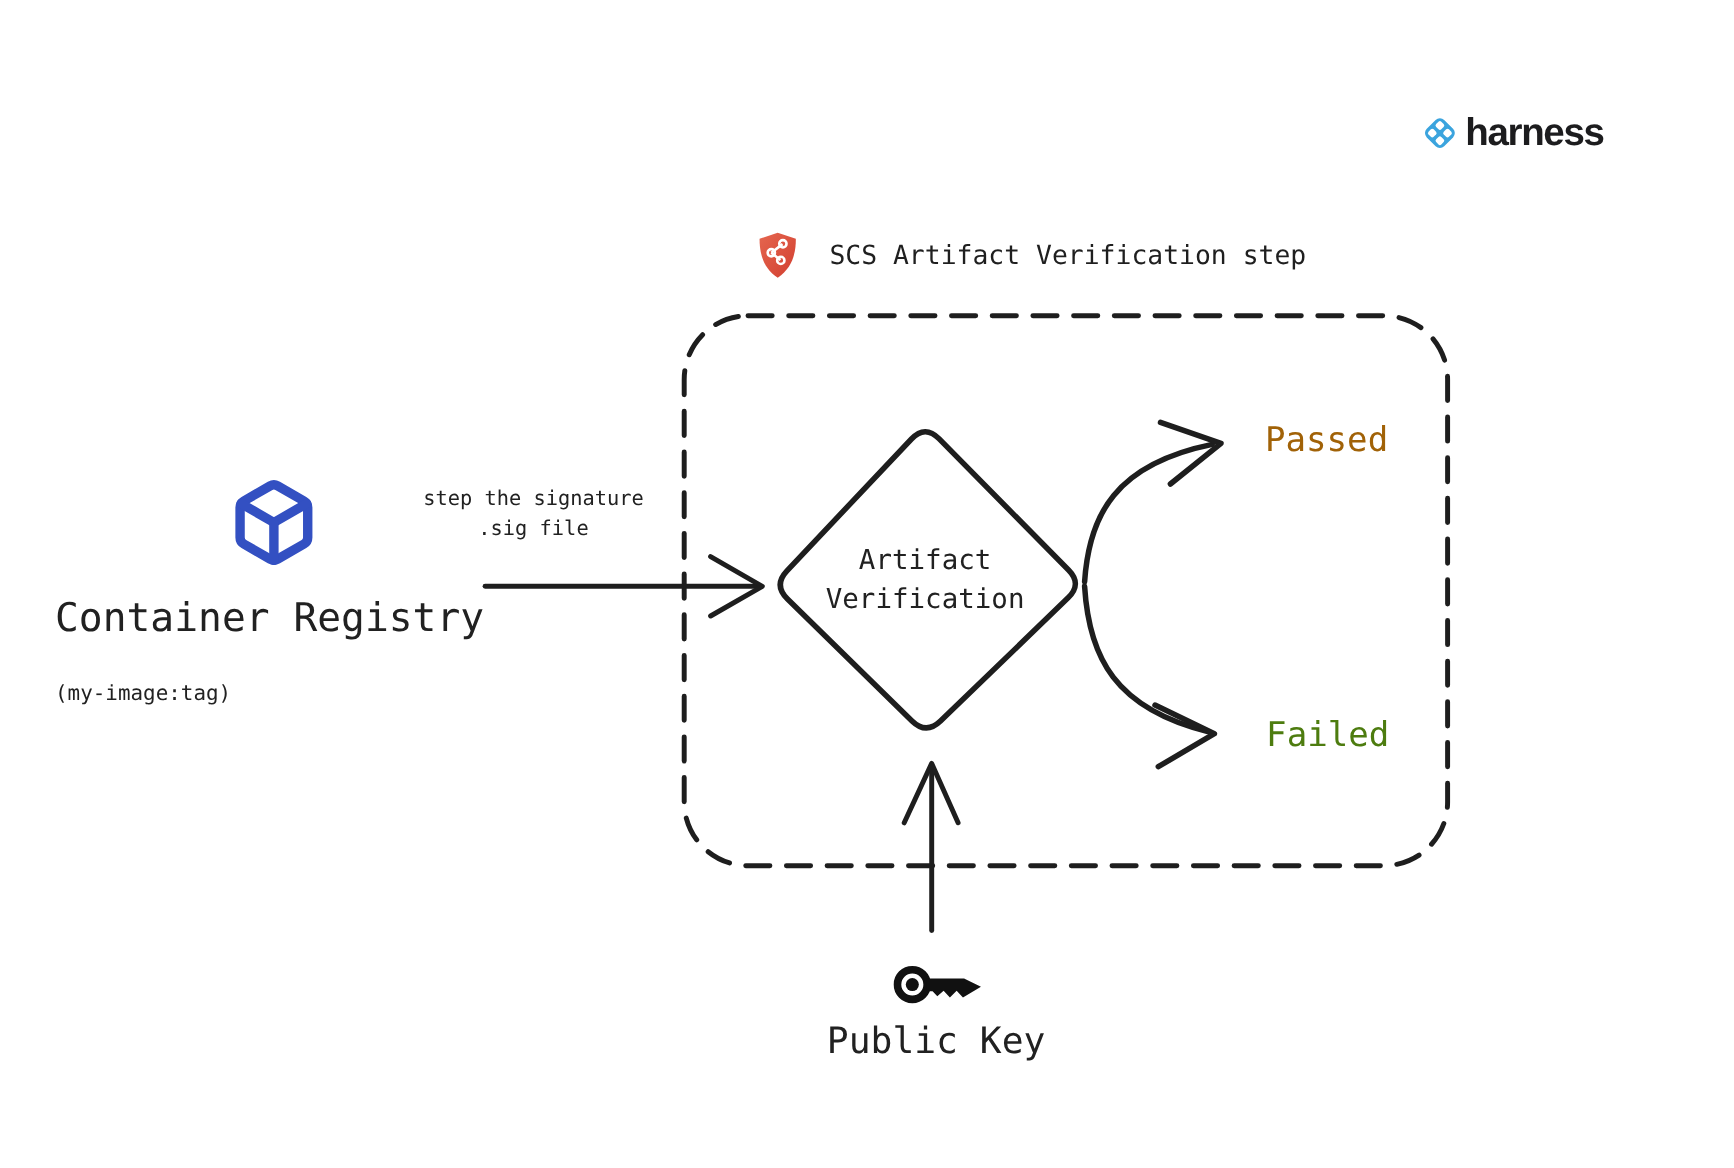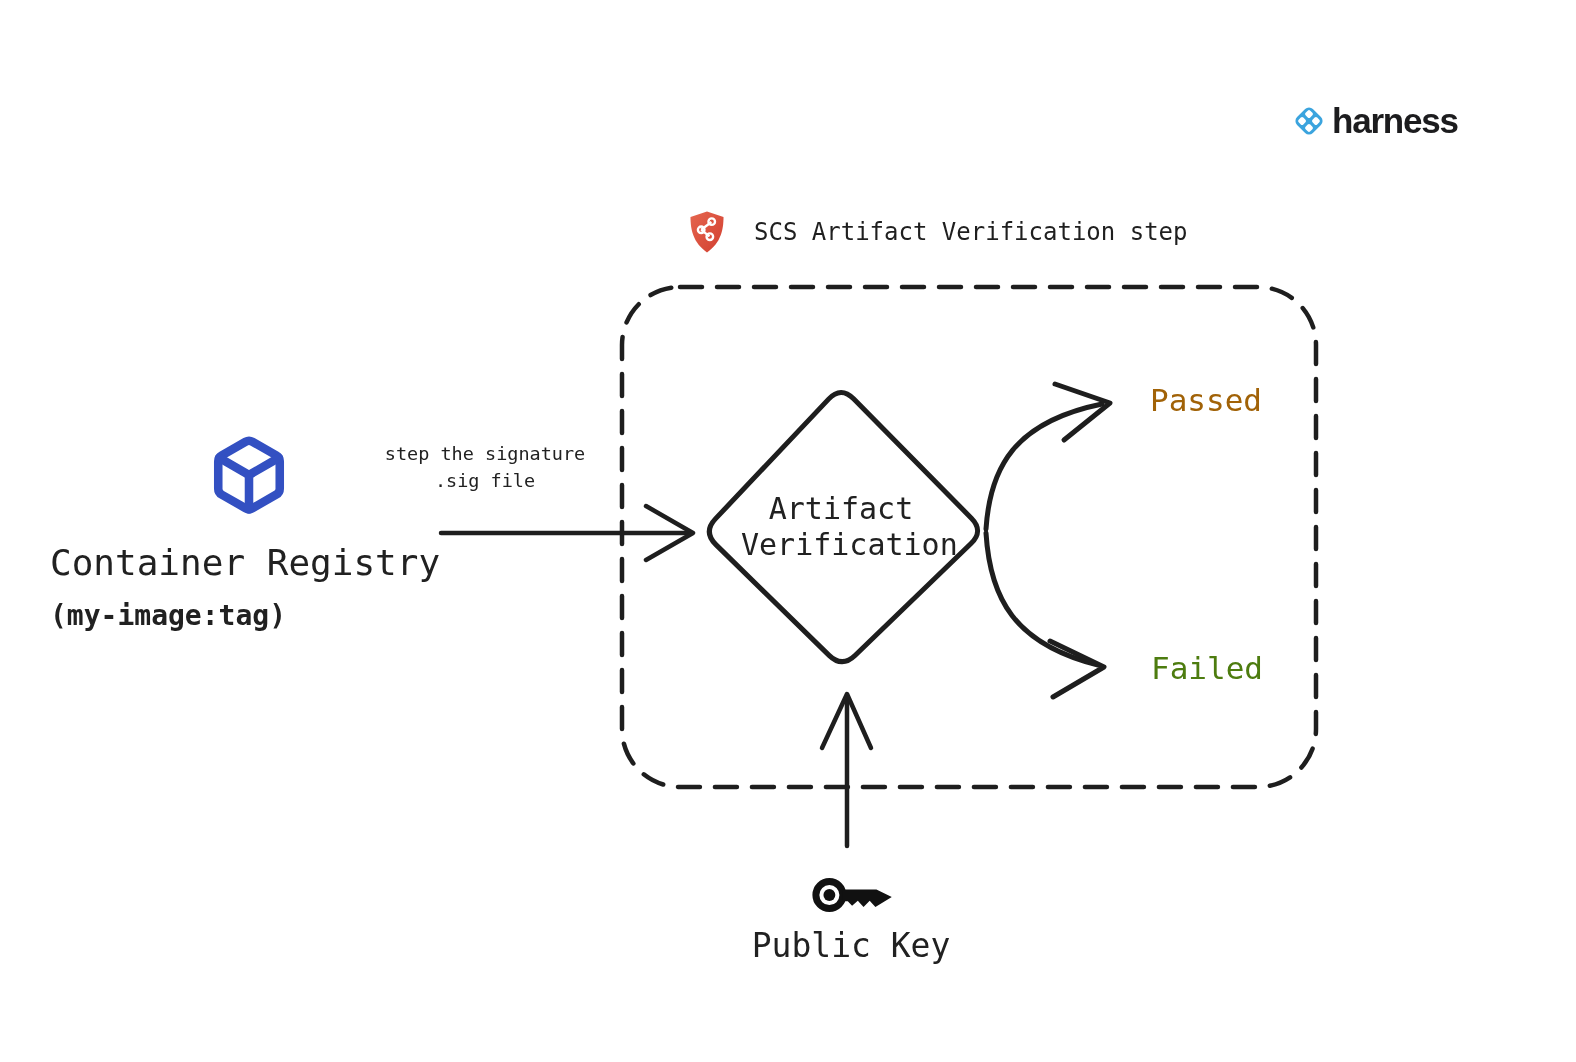--- a/index.html
+++ b/index.html
@@ -22,27 +22,27 @@
     line-height:38px;
   }
 
   
   .step-title{left:688px;top:208px;display:flex;align-items:center;gap:28px;height:48px;}
   .step-title-label{font-size:24px;color:#1f1f1f;white-space:nowrap;}
 
   
   .registry-label{left:50px;top:541px;width:420px;text-align:left;}
   .registry-name{font-size:36px;line-height:44px;}
-  .registry-image{font-size:28px;line-height:30px;margin-top:16px;font-weight:bold;}
+  .registry-image{font-size:19px;line-height:30px;margin-top:30px;}
 
   
   .pull-label{left:372px;top:440px;width:226px;text-align:center;font-size:18.5px;line-height:27px;}
 
   
-  .diamond-label{left:741px;top:491px;width:200px;text-align:center;font-size:30px;line-height:36px;}
+  .diamond-label{left:741px;top:491px;width:200px;text-align:center;font-size:25px;line-height:36px;}
 
   
   .outcome{font-size:31px;line-height:34px;white-space:nowrap;}
   .outcome-passed{left:1150px;top:383px;color:#a16207;}
   .outcome-failed{left:1151px;top:651px;color:#4d7c0f;}
 
   
   .pubkey-label{left:745px;top:926px;width:212px;text-align:center;font-size:33px;line-height:40px;}
 </style>
 </head>

